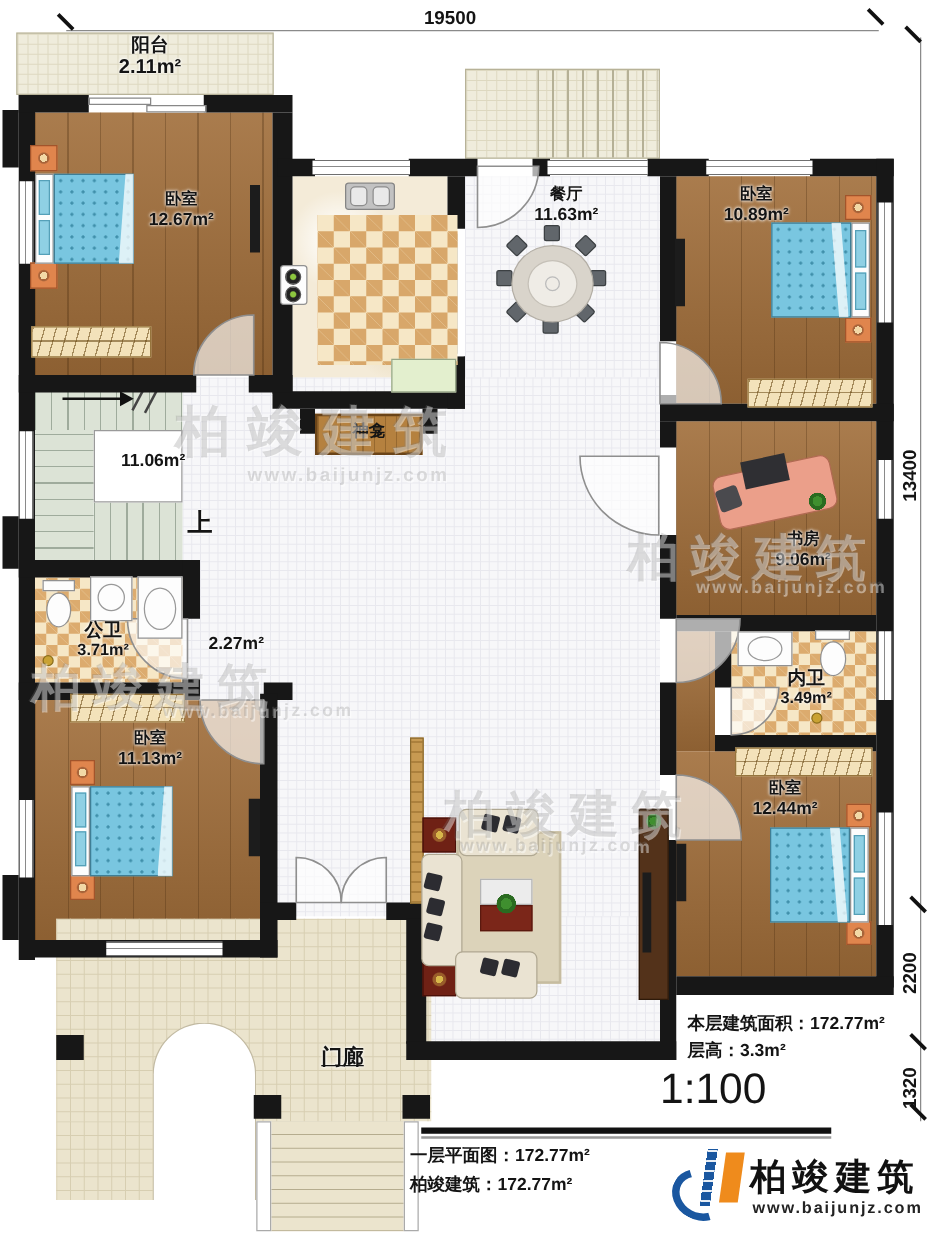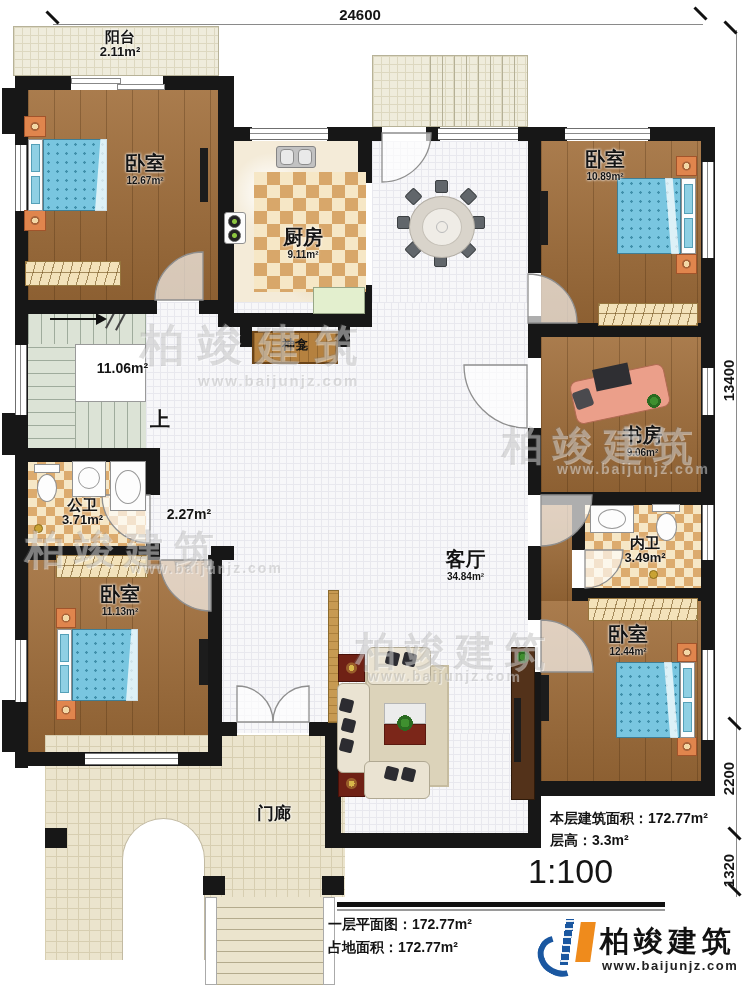--- a/index.html
+++ b/index.html
@@ -30,22 +30,22 @@
         background-image:linear-gradient(45deg,#dcab6e 25%,transparent 25%,transparent 75%,#dcab6e 75%,#dcab6e),
                          linear-gradient(45deg,#dcab6e 25%,transparent 25%,transparent 75%,#dcab6e 75%,#dcab6e);
         background-position:0 0,9px 9px;background-size:18px 18px;}
   .stairs{position:absolute;background-color:#dce3d6;}
   .steps-h{background-image:repeating-linear-gradient(0deg,#9fab9c 0 1px,transparent 1px 13px);}
   .steps-v{background-image:repeating-linear-gradient(90deg,#9fab9c 0 1px,transparent 1px 13px);}
   .win-h{position:absolute;height:12px;background:linear-gradient(to bottom,#6f6f6f 0,#6f6f6f 1px,#fff 1px,#fff 5px,#8a8a8a 5px,#8a8a8a 6px,#fff 6px,#fff 11px,#6f6f6f 11px,#6f6f6f 12px);}
   .win-v{position:absolute;width:12px;background:linear-gradient(to right,#6f6f6f 0,#6f6f6f 1px,#fff 1px,#fff 5px,#8a8a8a 5px,#8a8a8a 6px,#fff 6px,#fff 11px,#6f6f6f 11px,#6f6f6f 12px);}
   .label{position:absolute;text-align:center;font-weight:bold;line-height:1.15;
          text-shadow:0 0 3px rgba(255,255,255,.95),0 0 2px rgba(255,255,255,.95);}
-  .label .nm{display:block;font-size:20px;}
-  .label .ar{display:block;font-size:10px;}
+  .label .nm{display:block;font-size:13px;}
+  .label .ar{display:block;font-size:14px;}
   .hatch{position:absolute;background-color:#f3e2ba;border:1px solid #96753d;box-sizing:border-box;
          background-image:repeating-linear-gradient(105deg,rgba(110,78,26,.6) 0 1px,transparent 1px 9px),
                           linear-gradient(transparent 45%,rgba(110,78,26,.6) 45%,rgba(110,78,26,.6) calc(45% + 1px),transparent calc(45% + 1px));}
   .bedblue{position:absolute;background-color:#79c6e0;border:1px solid #3f7e95;box-sizing:border-box;
          background-image:radial-gradient(#3f8faa 1px,transparent 1.5px);background-size:9px 9px;}
   .white-f{position:absolute;background:#fdfdfd;border:1px solid #919191;box-sizing:border-box;}
   .ns{position:absolute;background:#e0854d;border:1px solid #a2542b;box-sizing:border-box;
       background-image:radial-gradient(circle,#f2d8a6 0 3px,rgba(0,0,0,.25) 3px 4px,transparent 5px);}
   .tv{position:absolute;background:#1c1c1c;}
   .sofa{position:absolute;background:#eae3d2;border:1px solid #b0a892;border-radius:6px;box-sizing:border-box;}
@@ -277,29 +277,29 @@
   <div class="pillow" style="left:402px;top:768px;width:13px;height:13px;"></div>
   <div class="abs" style="left:384px;top:703px;width:42px;height:21px;background:#ececec;border:1px solid #b5b5b5;box-sizing:border-box;"></div>
   <div class="abs" style="left:384px;top:724px;width:42px;height:21px;background:#7b2619;border:1px solid #5a190f;box-sizing:border-box;"></div>
   <div class="plant" style="left:396px;top:714px;width:18px;height:18px;"></div>
   <div class="abs" style="left:511px;top:647px;width:24px;height:153px;background:#53321a;border:1px solid #2e1a0a;box-sizing:border-box;"></div>
   <div class="tv" style="left:514px;top:698px;width:7px;height:64px;"></div>
   <div class="plant" style="left:516px;top:650px;width:14px;height:14px;"></div>
 
   <div class="label" style="left:70px;top:28px;width:100px;">
     <span class="nm" style="font-size:15px;">阳台</span>
-    <span class="ar" style="font-size:13px;">2.11m²</span>
+    <span class="ar" style="font-size:16px;">2.11m²</span>
   </div>
   <div class="label" style="left:95px;top:152px;width:100px;">
     <span class="nm">卧室</span>
     <span class="ar">12.67m²</span>
   </div>
-  <div class="label" style="left:258px;top:226px;width:90px;">
-    <span class="nm">厨房</span>
-    <span class="ar">9.11m²</span>
+  <div class="label" style="left:398px;top:148px;width:110px;">
+    <span class="nm">餐厅</span>
+    <span class="ar">11.63m²</span>
   </div>
   <div class="label" style="left:555px;top:148px;width:100px;">
     <span class="nm">卧室</span>
     <span class="ar">10.89m²</span>
   </div>
   <div class="label" style="left:85px;top:360px;width:75px;">
     <span class="ar" style="font-size:14px;">11.06m²</span>
   </div>
   <div class="label" style="left:146px;top:408px;width:28px;">
     <span class="nm" style="font-size:20px;">上</span>
@@ -307,45 +307,41 @@
   <div class="label" style="left:252px;top:338px;width:86px;">
     <span class="nm" style="font-size:13px;text-shadow:none;">神龛</span>
   </div>
   <div class="label" style="left:45px;top:496px;width:75px;">
     <span class="nm" style="font-size:15px;">公卫</span>
     <span class="ar" style="font-size:13px;">3.71m²</span>
   </div>
   <div class="label" style="left:156px;top:506px;width:66px;">
     <span class="ar" style="font-size:14px;">2.27m²</span>
   </div>
-  <div class="label" style="left:418px;top:548px;width:95px;">
-    <span class="nm">客厅</span>
-    <span class="ar">34.84m²</span>
-  </div>
   <div class="label" style="left:600px;top:424px;width:85px;">
     <span class="nm">书房</span>
     <span class="ar">9.06m²</span>
   </div>
   <div class="label" style="left:605px;top:534px;width:80px;">
     <span class="nm" style="font-size:15px;">内卫</span>
     <span class="ar" style="font-size:13px;">3.49m²</span>
   </div>
   <div class="label" style="left:70px;top:583px;width:100px;">
     <span class="nm">卧室</span>
     <span class="ar">11.13m²</span>
   </div>
   <div class="label" style="left:578px;top:623px;width:100px;">
     <span class="nm">卧室</span>
     <span class="ar">12.44m²</span>
   </div>
-  <div class="label" style="left:238px;top:804px;width:72px;">
+  <div class="label" style="left:238px;top:836px;width:72px;text-decoration:underline;">
     <span class="nm" style="font-size:17px;">门廊</span>
   </div>
 
-  <div class="dim" style="left:320px;top:6px;width:80px;">24600</div>
+  <div class="dim" style="left:320px;top:6px;width:80px;">19500</div>
   <div class="abs" style="left:53px;top:24px;width:650px;height:1px;background:#8a8a8a;"></div>
   <div class="tick" style="left:44px;top:16px;"></div>
   <div class="tick" style="left:692px;top:12px;"></div>
   <div class="abs" style="left:736px;top:30px;width:1px;height:867px;background:#8a8a8a;"></div>
   <div class="tick" style="left:722px;top:26px;"></div>
   <div class="tick" style="left:726px;top:722px;"></div>
   <div class="tick" style="left:726px;top:832px;"></div>
   <div class="tick" style="left:726px;top:888px;"></div>
   <div class="dim" style="left:698px;top:372px;width:60px;transform:rotate(-90deg);">13400</div>
   <div class="dim" style="left:700px;top:770px;width:56px;transform:rotate(-90deg);">2200</div>
@@ -359,21 +355,21 @@
   </div>
 
   <div class="abs" style="left:528px;top:852px;font-size:34px;font-weight:400;">1:100</div>
   <div class="abs" style="left:337px;top:902px;width:328px;height:5px;background:#111;"></div>
   <div class="abs" style="left:337px;top:909px;width:328px;height:2px;background:#9a9a9a;"></div>
 
   <div class="note" style="left:328px;top:916px;">
     <span>一层平面图：</span><span>172.77m²</span>
   </div>
   <div class="note" style="left:328px;top:939px;">
-    <span>占地面积：</span><span>172.77m²</span>
+    <span>柏竣建筑：</span><span>172.77m²</span>
   </div>
 
   <div class="abs" style="left:537px;top:936px;width:46px;height:40px;border:6px solid;border-color:transparent transparent #1a57a0 #1a57a0;border-radius:50%;box-sizing:border-box;transform:rotate(28deg);"></div>
   <div class="abs" style="left:558px;top:916px;width:18px;height:52px;background:#1a57a0;transform:skewX(-8deg);background-image:repeating-linear-gradient(0deg,transparent 0 6px,rgba(255,255,255,.9) 6px 8px);background-clip:content-box;padding:3px 5px;box-sizing:border-box;"></div>
   <div class="abs" style="left:578px;top:922px;width:15px;height:40px;background:#ef8b1c;transform:skewX(-8deg);"></div>
   <div class="abs" style="left:600px;top:922px;font-size:29px;font-weight:bold;letter-spacing:5px;color:#111;">柏竣建筑</div>
   <div class="abs" style="left:602px;top:958px;font-size:13px;font-weight:bold;letter-spacing:1.5px;color:#222;">www.baijunjz.com</div>
 
   <div class="wm" style="left:140px;top:316px;font-size:44px;letter-spacing:14px;">柏竣建筑</div>
   <div class="wm" style="left:198px;top:372px;font-size:15px;letter-spacing:2px;">www.baijunjz.com</div>

